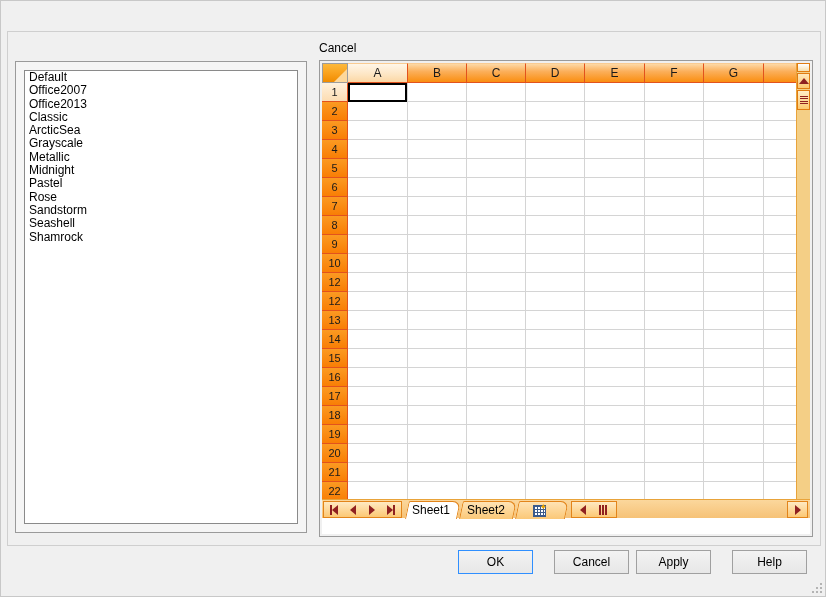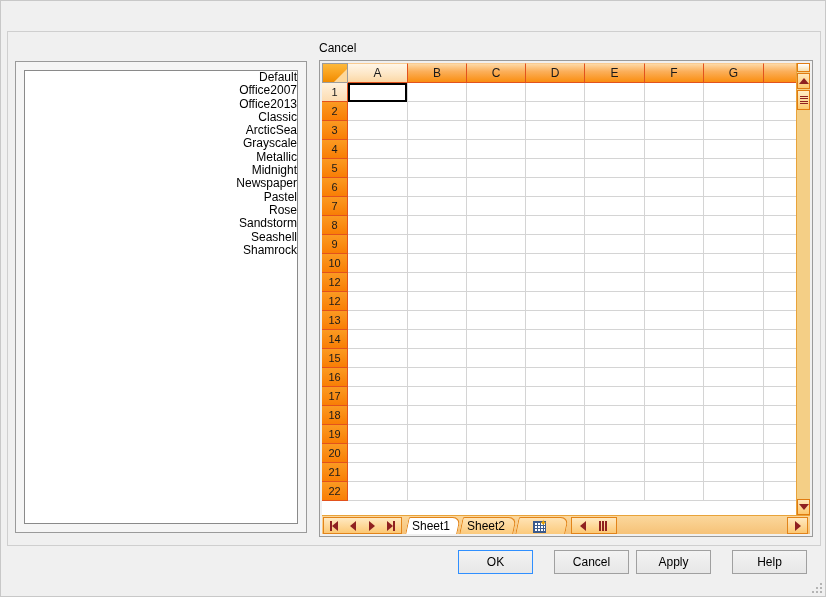--- a/index.html
+++ b/index.html
@@ -94,21 +94,20 @@
     background: #ffffff;
     border: 1px solid #8a8a8a;
     box-sizing: border-box;
     overflow: hidden;
   }
   .lbitem {
     height: 13.3px; line-height: 13.3px;
     font-size: 12px; color: #000;
     padding-left: 4px;
     white-space: nowrap;
-    text-align: right;
   }
   .lbitem.sel {
     background: #2f8fff; color: #ffffff;
   }
 
   
   #preview-label {
     position: absolute; left: 311px; top: 9px;
     font-size: 12px; color: #000;
   }
@@ -230,21 +229,21 @@
     position: absolute; left: 0; top: 27px; width: 13px; height: 20px;
     background: linear-gradient(180deg,#ffeec9 0%,#fbc96f 100%);
     border: 1px solid #e07b10; box-sizing: border-box;
     display: flex; align-items: center; justify-content: center;
   }
   .grip { width: 8px; }
   .grip i { display: block; height: 1px; background: #8f2020; margin: 1.5px 0; }
 
   
   #tabbar {
-    position: absolute; left: 0; bottom: 0;
+    position: absolute; left: 0; bottom: 16px;
     width: 488px; height: 19px;
     background: linear-gradient(180deg,#fbd79c 0%,#f6c277 100%);
     border-top: 1px solid #e8a33a;
     box-sizing: border-box;
   }
   #navgrp {
     position: absolute; left: 1px; top: 1px;
     height: 17px; width: 79px;
     background: linear-gradient(180deg,#ffe9c2 0%,#fcc874 100%);
     border: 1px solid #e2841a; box-sizing: border-box;
@@ -335,21 +334,20 @@
     <div id="tabpage">
       <div id="listbox">
           <div class="lbitem">Default</div>
           <div class="lbitem">Office2007</div>
           <div class="lbitem">Office2013</div>
           <div class="lbitem">Classic</div>
           <div class="lbitem">ArcticSea</div>
           <div class="lbitem">Grayscale</div>
           <div class="lbitem">Metallic</div>
           <div class="lbitem">Midnight</div>
-          <div class="lbitem">Newspaper</div>
           <div class="lbitem">Pastel</div>
           <div class="lbitem">Rose</div>
           <div class="lbitem">Sandstorm</div>
           <div class="lbitem">Seashell</div>
           <div class="lbitem">Shamrock</div>
         </div>
     </div>
 
     <div id="preview-label">Cancel</div>
     <div id="preview-box">

